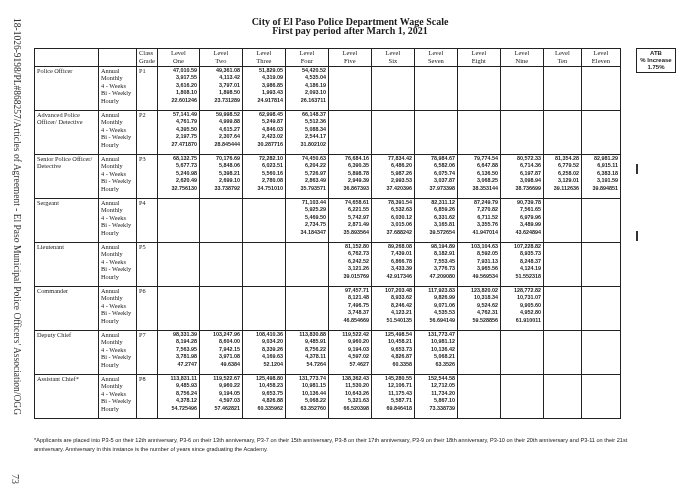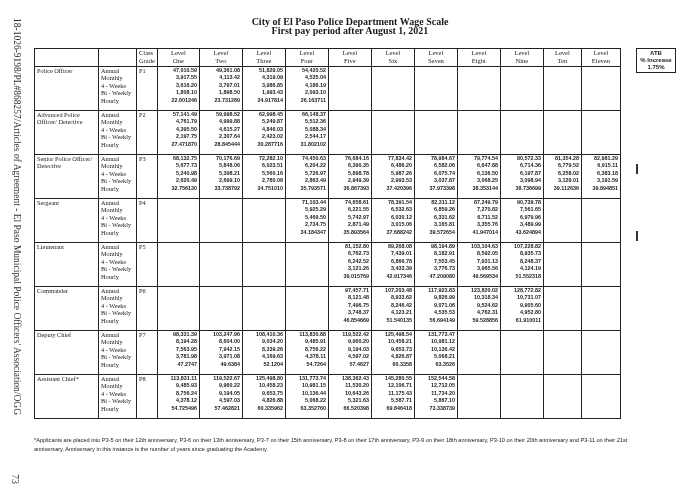--- a/index.html
+++ b/index.html
@@ -25,21 +25,21 @@
   .footnote { position:absolute; left:34px; top:436px; width:610px; font-family:"Liberation Sans", sans-serif; font-size:5.6px; line-height:9px; }
 </style>
 </head>
 <body>
 
 <div class="side-text">18-1026-9198/PL#868257/Articles of Agreement - El Paso Municipal Police Officers' Association/OGG</div>
 <div class="page-num">73</div>
 
 <div class="title">
   <div>City of El Paso Police Department Wage Scale</div>
-  <div>First pay period after August 1, 2021</div>
+  <div>First pay period after March 1, 2021</div>
 </div>
 
 <div class="atb">
   <div>ATB</div>
   <div>% Increase</div>
   <div>1.75%</div>
 </div>
 
 <div class="mark" style="left:636px; top:164px;"></div>
 <div class="mark" style="left:636px; top:231px;"></div>

